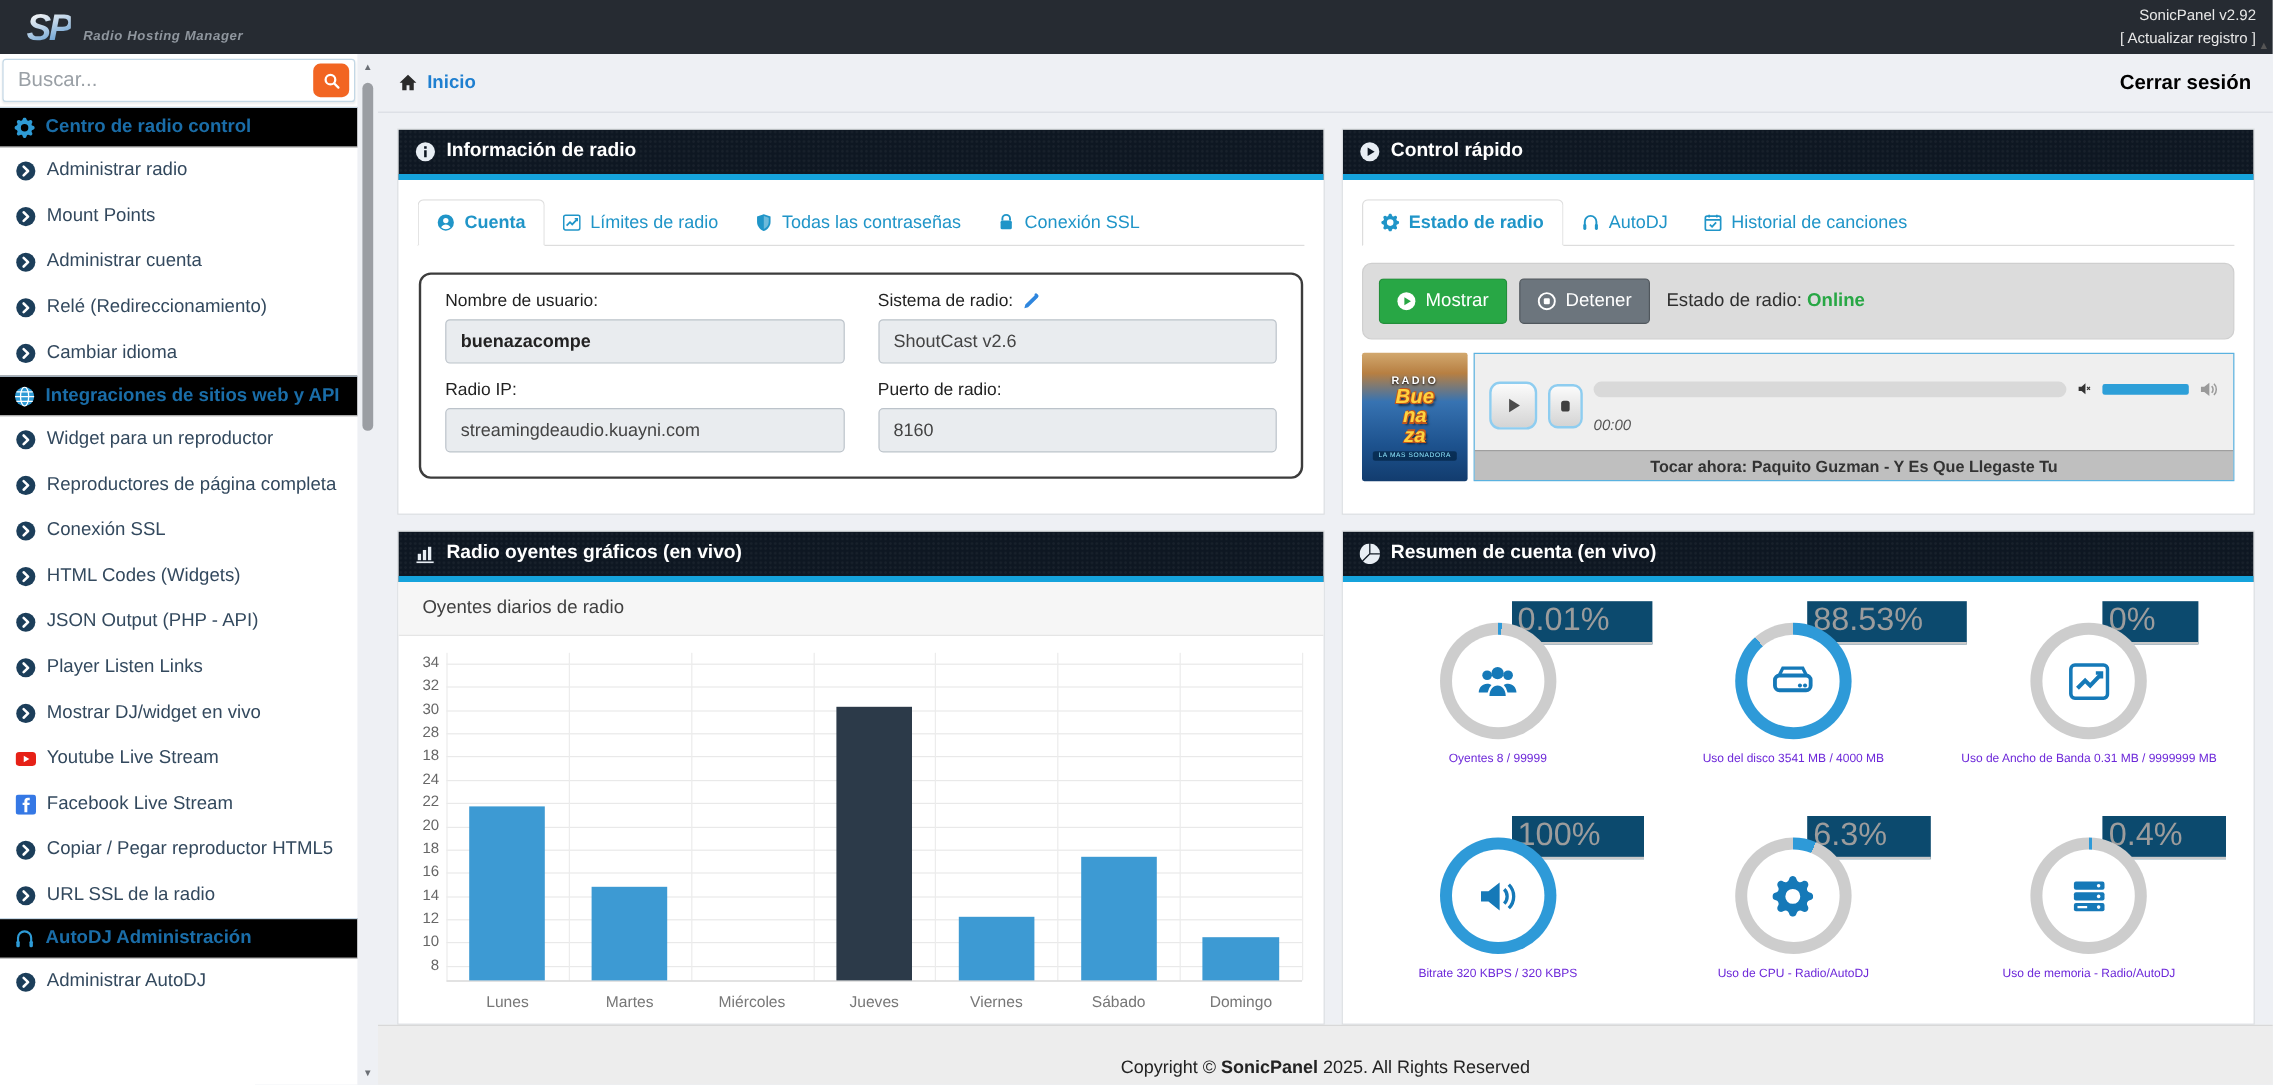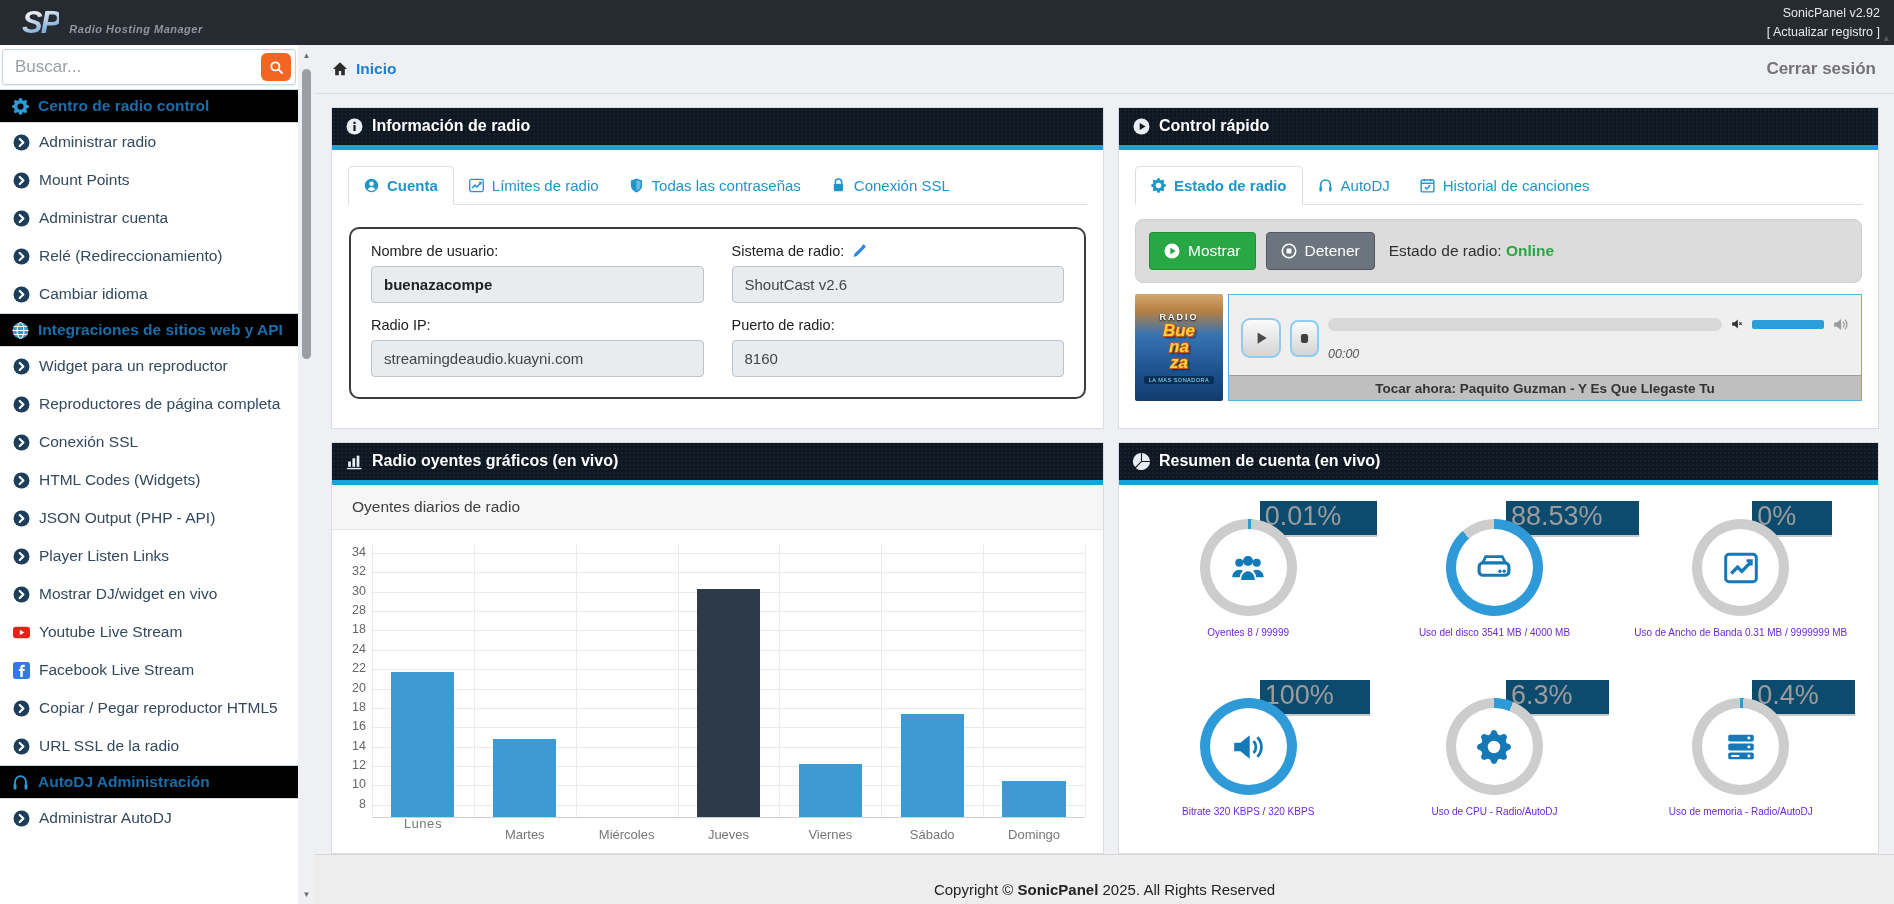--- a/index.html
+++ b/index.html
@@ -47,21 +47,21 @@
   .srow.hdr .sic { color:#2e9bd6; }
   .srow.itm .sic { color:#1c3e5a; }
   .sic svg { width:17px; height:17px; }
 
   
   .crumb { height:50px; display:flex; align-items:center; justify-content:space-between;
     padding:0 18px 0 17px; border-bottom:1px solid #d9dce3; }
   .crumb-left { display:flex; align-items:center; gap:8px; color:#1e7fd0;
     font-weight:bold; font-size:15.5px; cursor:pointer; }
   .crumb-left .home-ic { color:#2b2b2b; width:16px; height:16px; }
-  .logout { color:#737373; font-weight:bold; font-size:17px; cursor:pointer; }
+  .logout { color:#000000; font-weight:bold; font-size:17px; cursor:pointer; }
 
   
   .content { padding:13px 15px 0 16px; display:grid; grid-template-columns:773px 1fr;
     column-gap:14px; row-gap:13px; }
   .panel { background:#fff; border:1px solid #d9dce0; display:flex; flex-direction:column; overflow:hidden; }
   .r1 { height:322px; } .r2 { height:412px; }
   .phead { background:#0e1722; color:#fff; font-weight:bold; font-size:16px;
     padding:9px 14px 10px; display:flex; align-items:center; gap:9px;
     border-bottom:5px solid #15a3dc;
     background-image:radial-gradient(rgba(255,255,255,.045) 1px, transparent 1.2px);
@@ -631,21 +631,21 @@
             <div class="cgrid-v" style="left: 34px; top: 12px; height: 273px;"></div>
             <div class="cgrid-v" style="left: 135.857px; top: 12px; height: 273px;"></div>
             <div class="cgrid-v" style="left: 237.714px; top: 12px; height: 273px;"></div>
             <div class="cgrid-v" style="left: 339.571px; top: 12px; height: 273px;"></div>
             <div class="cgrid-v" style="left: 441.429px; top: 12px; height: 273px;"></div>
             <div class="cgrid-v" style="left: 543.286px; top: 12px; height: 273px;"></div>
             <div class="cgrid-v" style="left: 645.143px; top: 12px; height: 273px;"></div>
             <div class="cgrid-v" style="left: 747px; top: 12px; height: 273px;"></div>
             <div class="caxis" style="left: 34px; width: 713px; top: 285px; height: 1px;"></div>
             <div class="cbar" style="left: 53.3529px; width: 63.1514px; top: 139.787px; height: 145.213px; background: rgb(61, 154, 211);"></div>
-            <div class="cxlab" style="left: 34px; width: 101.857px; top: 285px; font-family: Liberation Mono, monospace;">Lunes</div>
+            <div class="cxlab" style="left: 34px; width: 101.857px; top: 295px;">Lunes</div>
             <div class="cbar" style="left: 155.21px; width: 63.1514px; top: 206.585px; height: 78.4149px; background: rgb(61, 154, 211);"></div>
             <div class="cxlab" style="left: 135.857px; width: 101.857px; top: 295px;">Martes</div>
             <div class="cxlab" style="left: 237.714px; width: 101.857px; top: 295px;">Miércoles</div>
             <div class="cbar" style="left: 358.924px; width: 63.1514px; top: 56.5319px; height: 228.468px; background: rgb(44, 58, 73);"></div>
             <div class="cxlab" style="left: 339.571px; width: 101.857px; top: 295px;">Jueves</div>
             <div class="cbar" style="left: 460.781px; width: 63.1514px; top: 231.755px; height: 53.2447px; background: rgb(61, 154, 211);"></div>
             <div class="cxlab" style="left: 441.429px; width: 101.857px; top: 295px;">Viernes</div>
             <div class="cbar" style="left: 562.639px; width: 63.1514px; top: 181.415px; height: 103.585px; background: rgb(61, 154, 211);"></div>
             <div class="cxlab" style="left: 543.286px; width: 101.857px; top: 295px;">Sábado</div>
             <div class="cbar" style="left: 664.496px; width: 63.1514px; top: 249.181px; height: 35.8191px; background: rgb(61, 154, 211);"></div>

